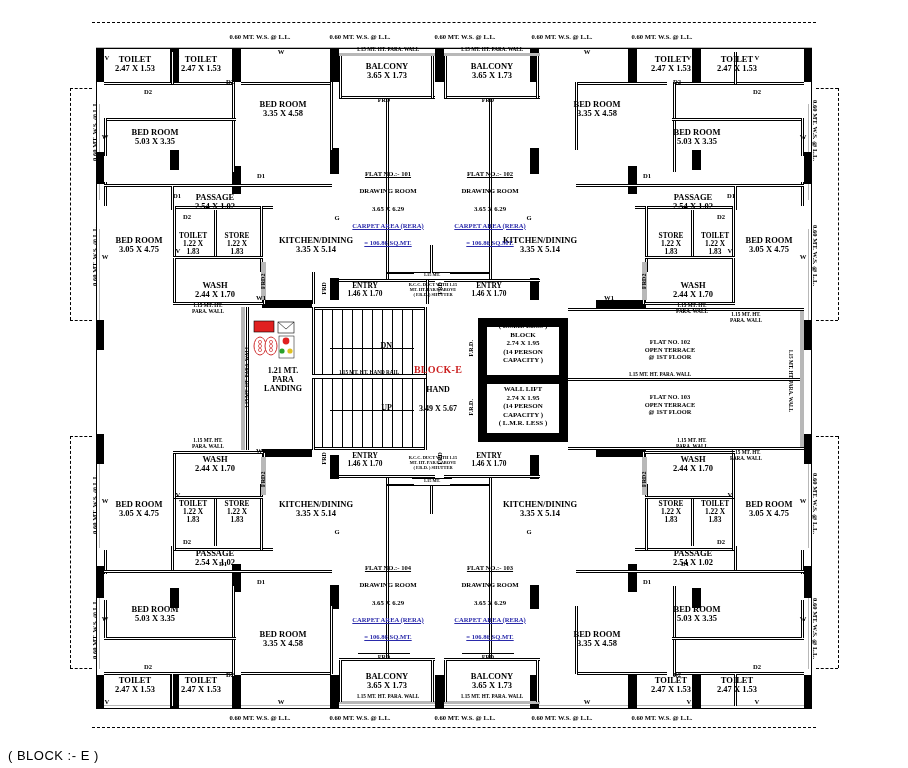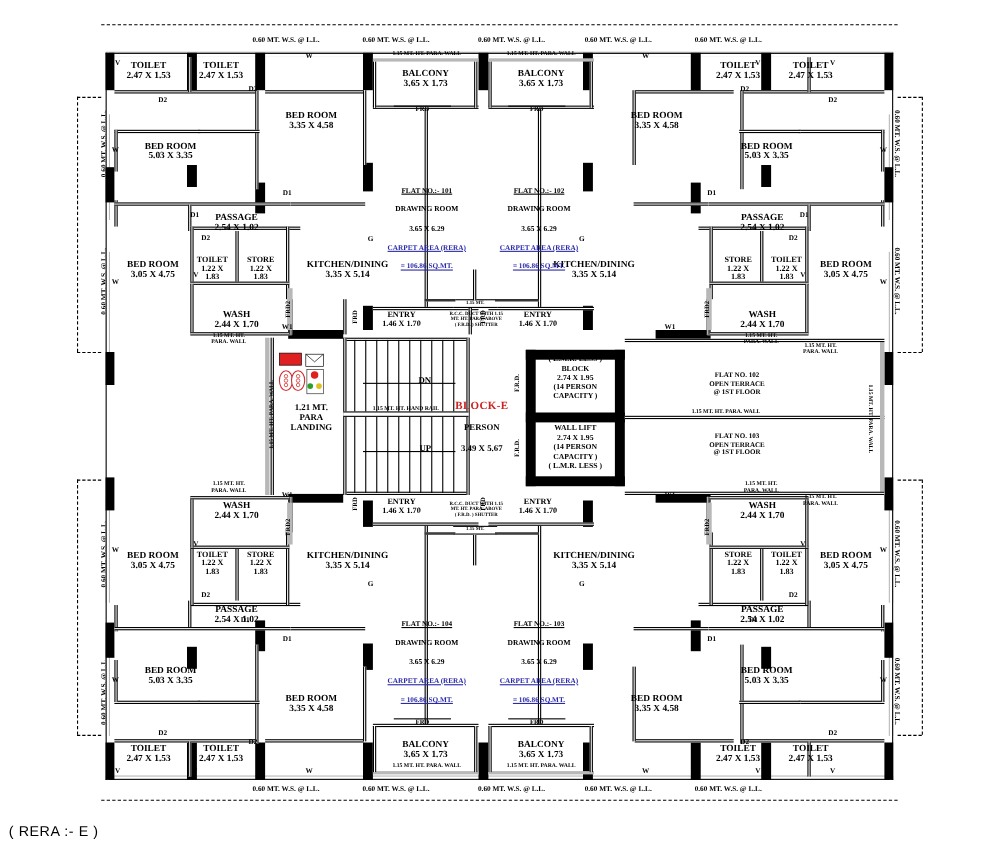--- a/index.html
+++ b/index.html
@@ -553,21 +553,21 @@
   <div class="w-dbl" style="left:312px;top:374px;width:114px;height:5px;"></div>
   <div class="lbl wall-txt" style="left:313px;top:370px;width:112px;">1.15  MT. HT. HAND RAIL</div>
 
   <div class="w-thin" style="left:330px;top:348px;width:84px;height:1px;"></div>
   <div class="lbl" style="left:348px;top:342px;width:44px;font-size:8px;text-align:right;">DN</div>
   <div class="w-thin" style="left:330px;top:410px;width:84px;height:1px;"></div>
   <div class="lbl" style="left:348px;top:404px;width:44px;font-size:8px;text-align:right;">UP</div>
 
   <div class="lbl" style="left:402px;top:358px;width:72px;line-height:1.2;">
     <span class="blocke">BLOCK-E</span><br>
-    <span style="font-size:8px;font-weight:bold">PERSON</span><br>
+    <span style="font-size:8px;font-weight:bold">HAND</span><br>
     <span style="font-size:8px;font-weight:bold">3.49 X 5.67</span>
   </div>
 
   <div class="col" style="left:478px;top:318px;width:90px;height:9px;"></div>
   <div class="col" style="left:478px;top:375px;width:90px;height:9px;"></div>
   <div class="col" style="left:478px;top:433px;width:90px;height:9px;"></div>
   <div class="col" style="left:478px;top:318px;width:9px;height:124px;"></div>
   <div class="col" style="left:559px;top:318px;width:9px;height:124px;"></div>
 
   <div class="lbl rot90 tiny" style="left:451px;top:345px;width:40px;">F.R.D.</div>
@@ -712,15 +712,15 @@
   <div class="lbl rot90 tiny" style="left:243px;top:278px;width:40px;">FRD2</div>
   <div class="lbl rot90 tiny" style="left:624px;top:278px;width:40px;">FRD2</div>
   <div class="lbl rot90 tiny" style="left:243px;top:476px;width:40px;">FRD2</div>
   <div class="lbl rot90 tiny" style="left:624px;top:476px;width:40px;">FRD2</div>
 
   <div class="lbl wall-txt" style="left:176px;top:303px;width:64px;">1.15  MT. HT.<br>PARA. WALL</div>
   <div class="lbl wall-txt" style="left:660px;top:303px;width:64px;">1.15  MT. HT.<br>PARA. WALL</div>
   <div class="lbl wall-txt" style="left:176px;top:438px;width:64px;">1.15  MT. HT.<br>PARA. WALL</div>
   <div class="lbl wall-txt" style="left:660px;top:438px;width:64px;">1.15  MT. HT.<br>PARA. WALL</div>
 
-  <div id="blocktag" style="left:8px;top:748px;">( RERA :- E )</div>
+  <div id="blocktag" style="left:8px;top:748px;">( BLOCK :- E )</div>
 
 </div>
 
 </body></html>

